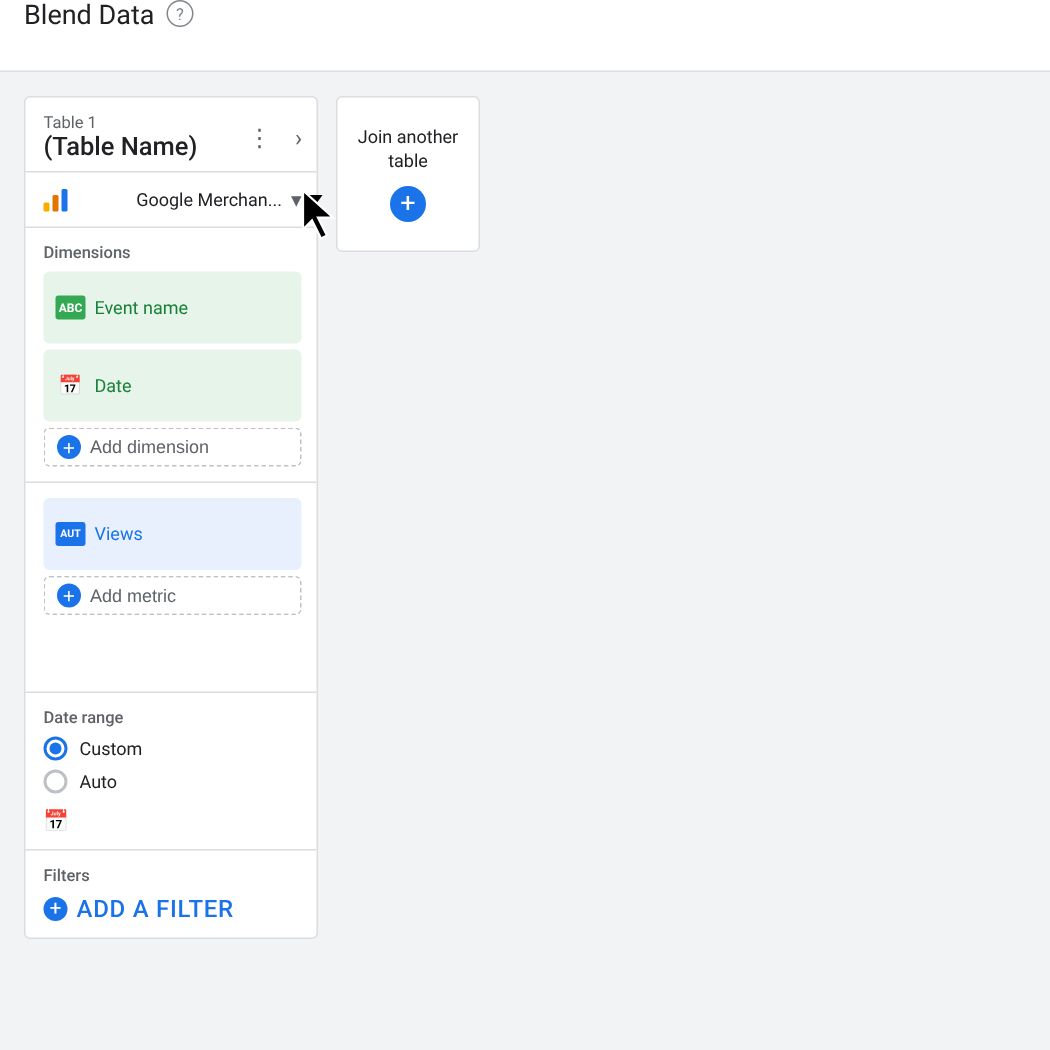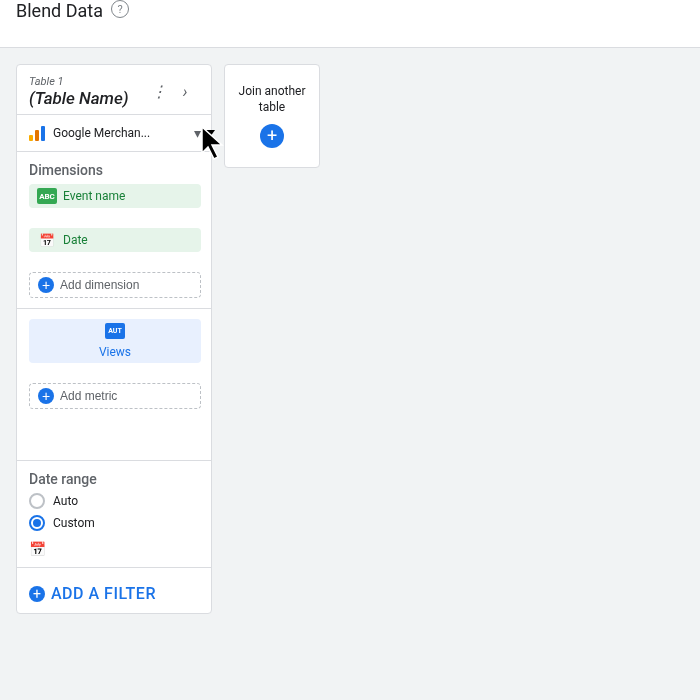--- a/index.html
+++ b/index.html
@@ -56,23 +56,22 @@
       border-radius: 4px;
       width: 196px;
       min-height: 540px;
       flex-shrink: 0;
     }
 
     .table-card-header {
       display: flex;
       align-items: center;
       justify-content: space-between;
-      padding: 10px 14px 6px 12px;
+      padding: 10px 0 6px 12px;
       border-bottom: 1px solid #dadce0;
-      font-style: italic;
     }
     .table-title-block {}
     .table-label {
       font-size: 11px;
       color: #5f6368;
     }
     .table-name {
       font-size: 17px;
       font-weight: 500;
       color: #202124;
@@ -95,20 +94,21 @@
     }
 
     
     .data-source-selector {
       display: flex;
       align-items: center;
       gap: 6px;
       padding: 8px 10px;
       border-bottom: 1px solid #dadce0;
       cursor: pointer;
+      text-align: right;
     }
     .ds-icon {
       width: 20px;
       height: 20px;
       flex-shrink: 0;
     }
     .ds-name {
       font-size: 12px;
       color: #202124;
       flex: 1;
@@ -119,45 +119,44 @@
     .ds-chevron {
       color: #5f6368;
       font-size: 14px;
     }
 
     
     .section {
       padding: 10px 10px 6px 12px;
     }
     .section-label {
-      font-size: 14px;
+      font-size: 11px;
       font-weight: 500;
       color: #5f6368;
       margin-bottom: 6px;
       text-transform: none;
     }
 
     
     .field-chip {
       display: flex;
       align-items: center;
       gap: 6px;
-      padding: 4px 8px;
+      padding: 16px 8px;
       border-radius: 4px;
-      margin-bottom: 20px;
+      margin-bottom: 4px;
       font-size: 12px;
     }
     .field-chip.green {
       background: #e6f4ea;
       color: #188038;
     }
     .field-chip.blue {
       background: #e8f0fe;
       color: #1a73e8;
-      flex-direction: column;
     }
     .chip-icon {
       font-size: 10px;
       font-weight: 700;
       width: 20px;
       height: 16px;
       display: flex;
       align-items: center;
       justify-content: center;
       border-radius: 2px;
@@ -406,35 +405,36 @@
         <button class="add-btn">
           <div class="add-circle">+</div>
           <span>Add metric</span>
         </button>
       </div>
 
       <div class="date-range-section">
         <div class="section-label">Date range</div>
 
         <div class="radio-option">
+          <div class="radio-circle selected"></div>
+          <span class="radio-label">Custom</span>
+        </div>
+
+        <div class="radio-option">
           <div class="radio-circle"></div>
           <span class="radio-label">Auto</span>
         </div>
 
-        <div class="radio-option">
-          <div class="radio-circle selected"></div>
-          <span class="radio-label">Custom</span>
-        </div>
-
         <div class="date-display">
           <span class="cal-icon-small">📅</span>
         </div>
       </div>
 
       <div class="filters-section">
+        <div class="section-label">Filters</div>
         <div class="add-filter-btn">
           <div class="add-circle">+</div>
           <span class="add-filter-label">ADD A FILTER</span>
         </div>
       </div>
 
     </div>
 
     <div class="join-card">
       <div class="join-text">

